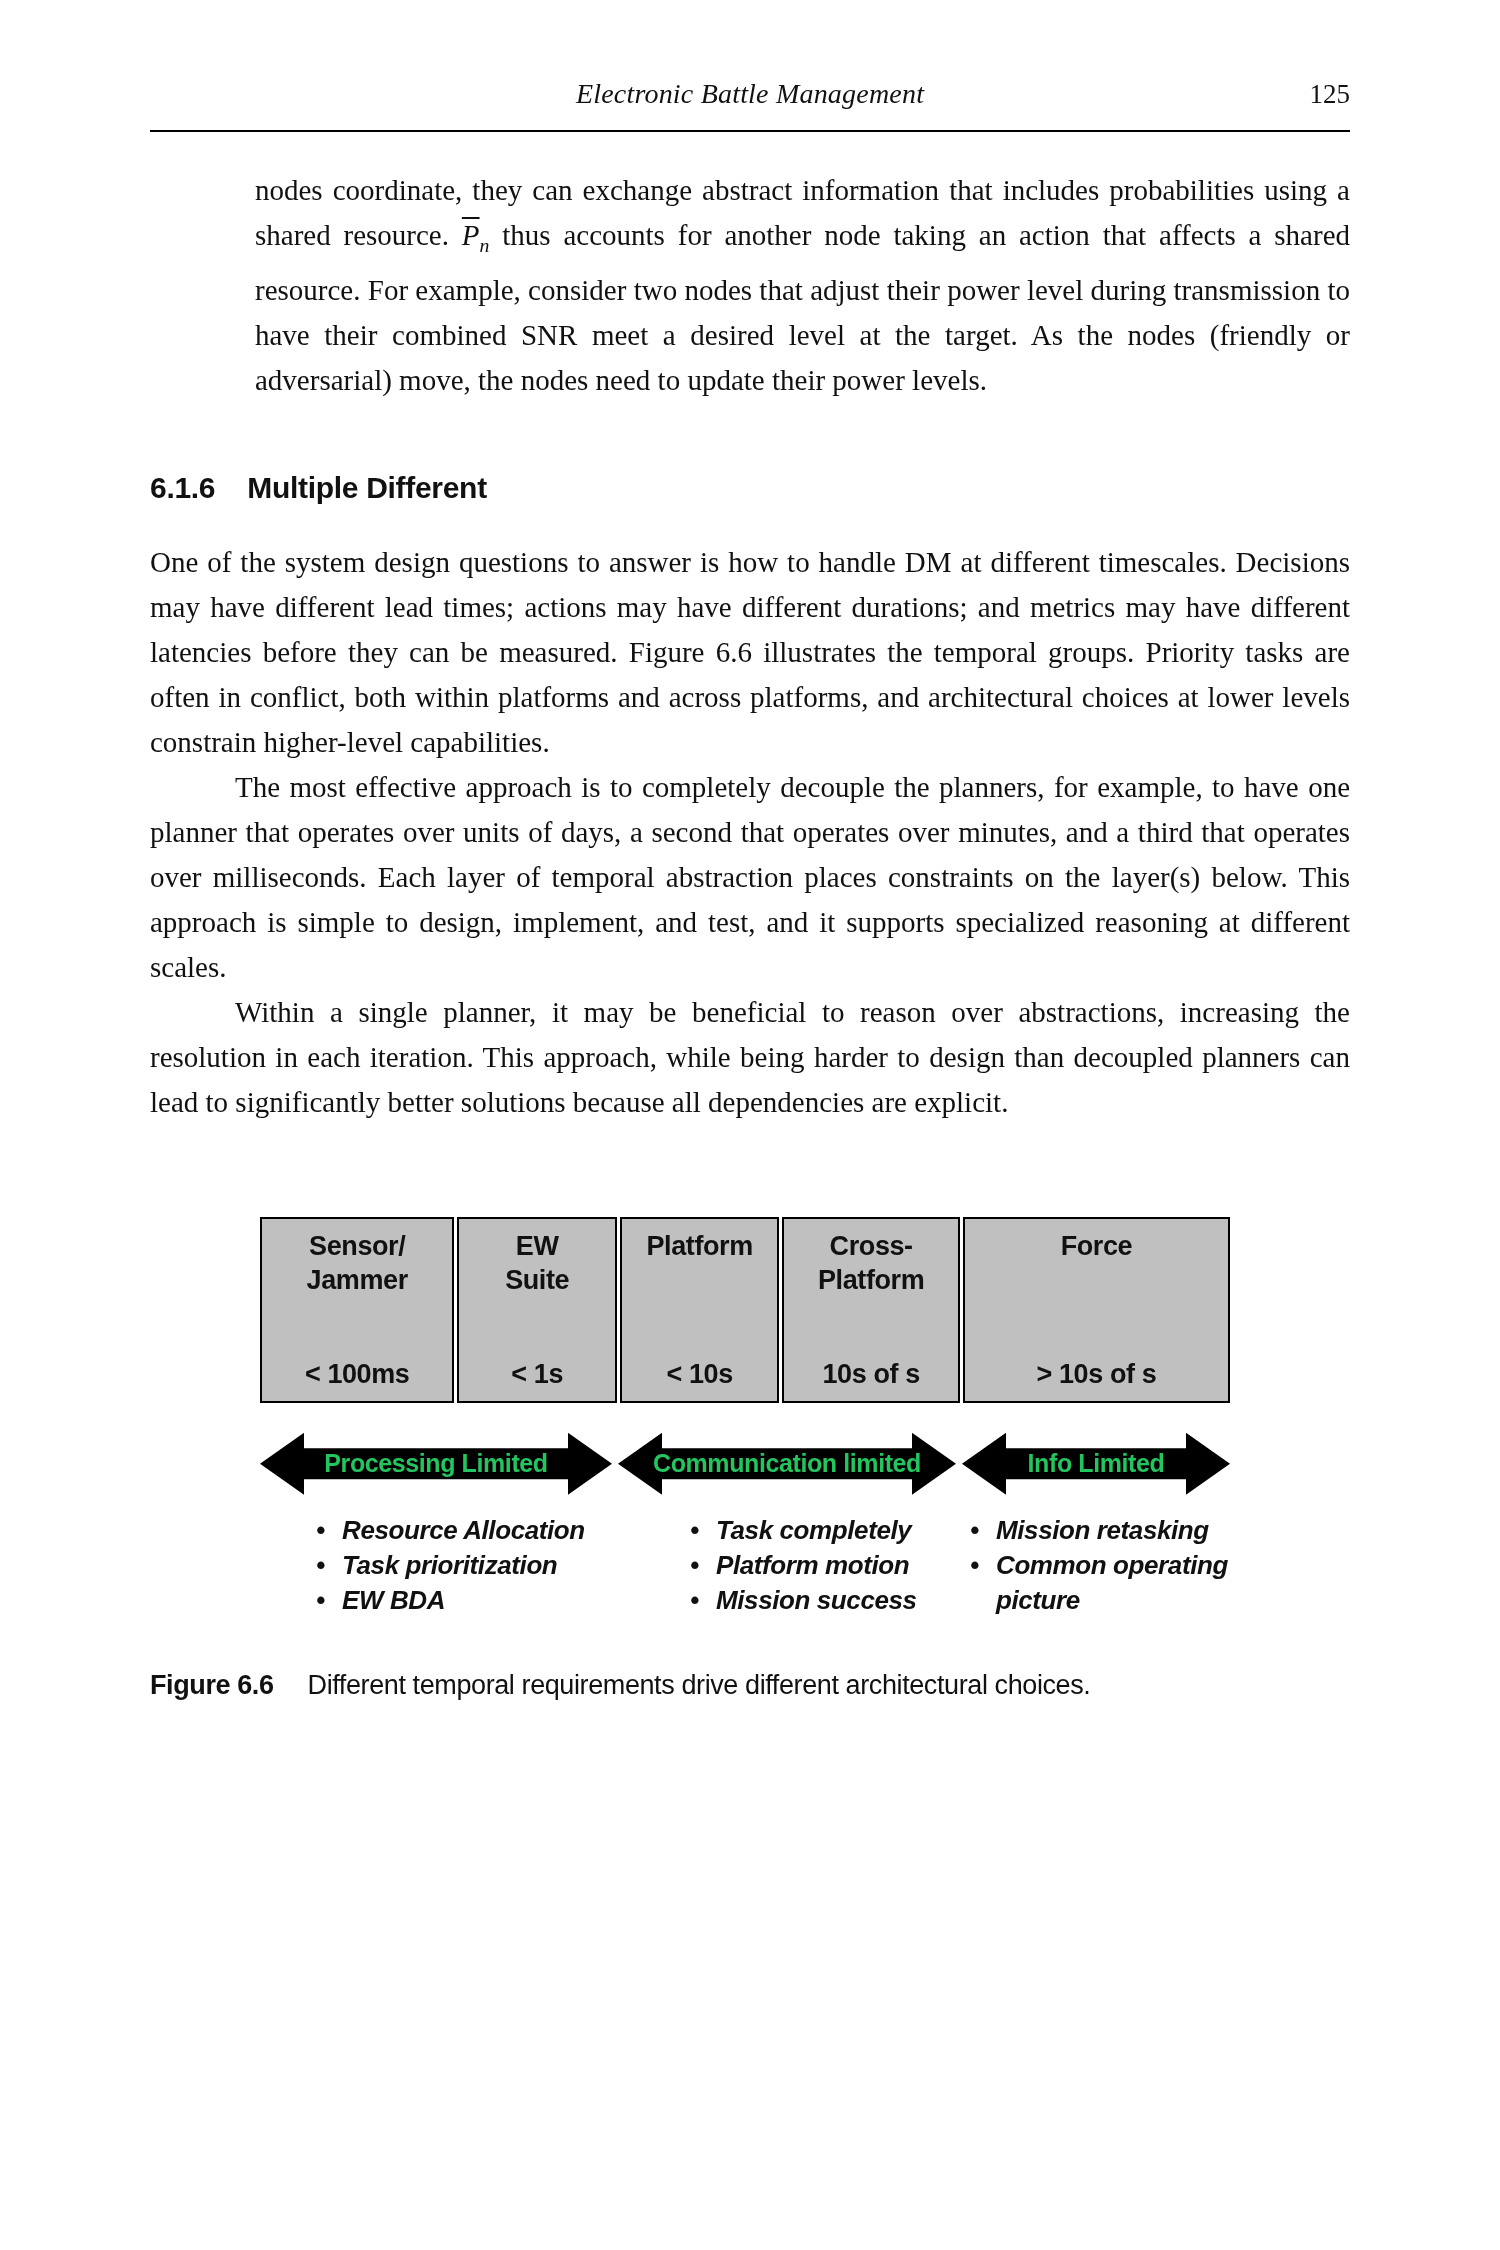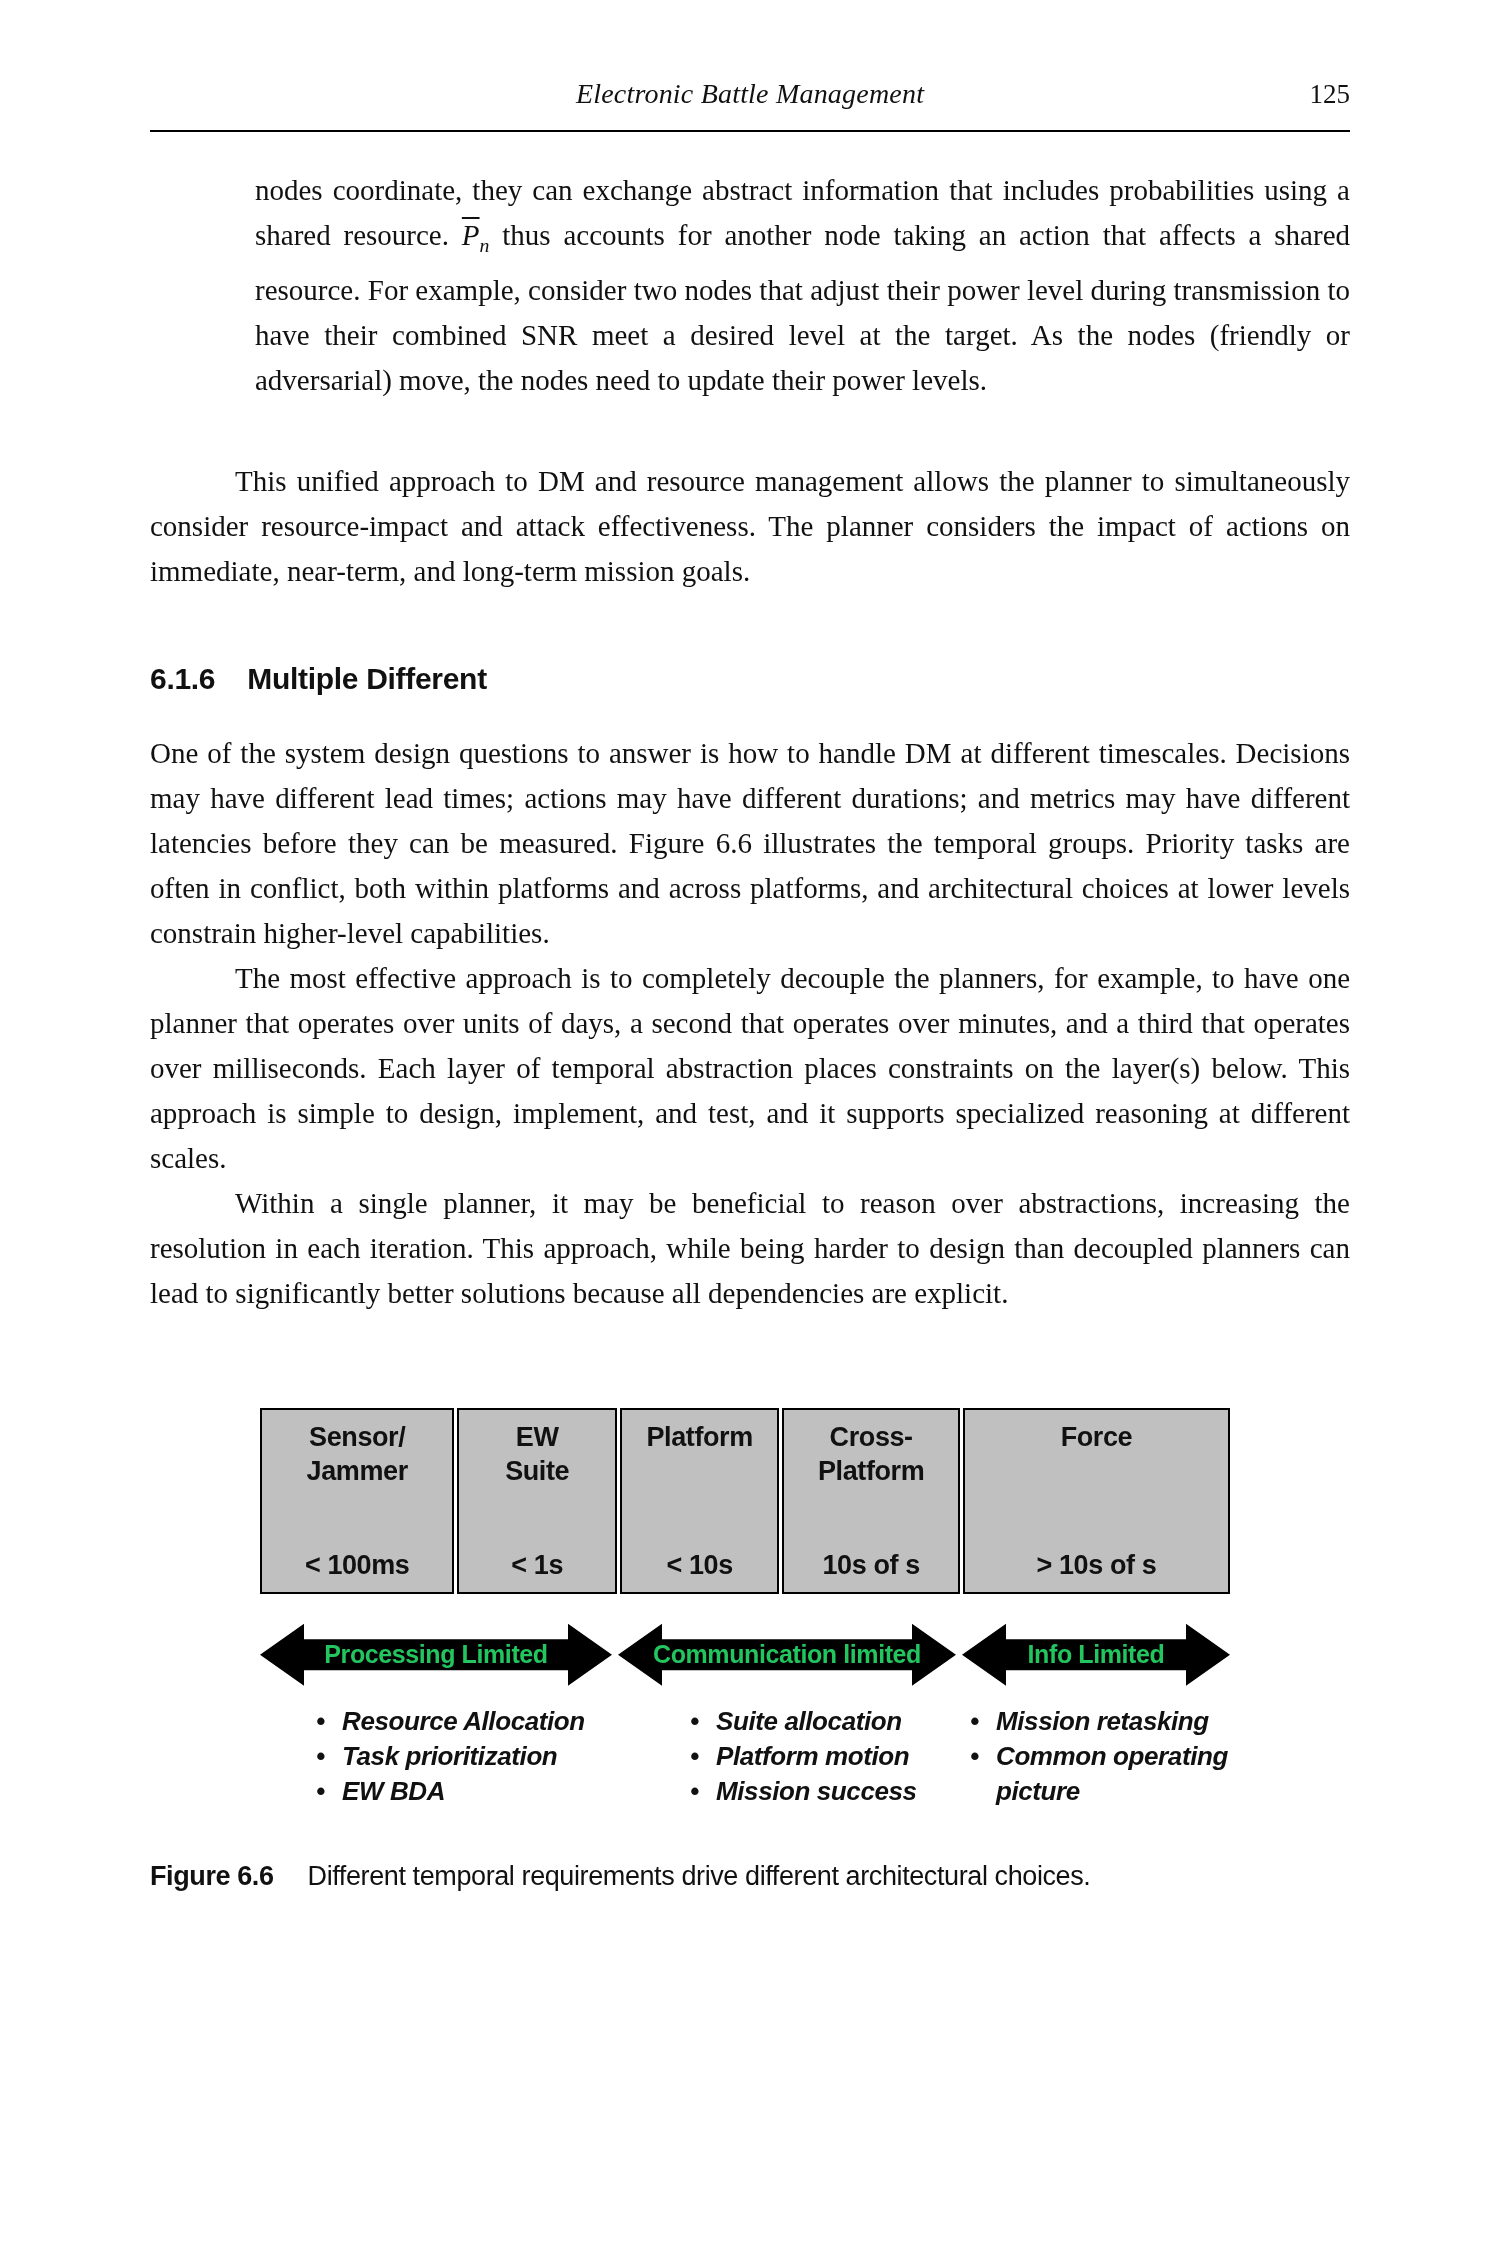--- a/index.html
+++ b/index.html
@@ -117,21 +117,20 @@
 
   <header class="running-head">
     <span class="head-title">Electronic Battle Management</span>
     <span class="page-num">125</span>
   </header>
   <div class="head-rule"></div>
 
   <div class="block-quote"><span>nodes coordinate, they can exchange abstract information that includes probabilities using a shared resource. </span><span class="formula"><span class="overbar">P</span><sub>n</sub></span><span> thus accounts for another node taking an action that affects a shared resource. For example, consider two nodes that adjust their power level during transmission to have their combined SNR meet a desired level at the target. As the nodes (friendly or adversarial) move, the nodes need to update their power levels.</span></div>
 
   <div class="bodytext">
-    <p class="body-para first-after-gap">This unified approach to DM and resource management allows the planner to simultaneously consider resource-impact and attack effectiveness. The planner considers the impact of actions on immediate, near-term, and long-term mission goals.</p>
 
     <h2 class="section-heading">
       <span class="sec-num">6.1.6</span><span class="sec-title">Multiple Different</span>
     </h2>
 
     <p class="body-para" style="text-indent:0;">One of the system design questions to answer is how to handle DM at different timescales. Decisions may have different lead times; actions may have different durations; and metrics may have different latencies before they can be measured. Figure 6.6 illustrates the temporal groups. Priority tasks are often in conflict, both within platforms and across platforms, and architectural choices at lower levels constrain higher-level capabilities.</p>
     <p class="body-para">The most effective approach is to completely decouple the planners, for example, to have one planner that operates over units of days, a second that operates over minutes, and a third that operates over milliseconds. Each layer of temporal abstraction places constraints on the layer(s) below. This approach is simple to design, implement, and test, and it supports specialized reasoning at different scales.</p>
     <p class="body-para">Within a single planner, it may be beneficial to reason over abstractions, increasing the resolution in each iteration. This approach, while being harder to design than decoupled planners can lead to significantly better solutions because all dependencies are explicit.</p>
   </div>
 
@@ -176,21 +175,21 @@
         </div>
       </div>
 
       <div class="fig-bullets">
         <ul class="bullets col-0">
           <li>Resource Allocation</li>
           <li>Task prioritization</li>
           <li>EW BDA</li>
         </ul>
         <ul class="bullets col-1">
-          <li>Suite allocation</li>
+          <li>Task completely</li>
           <li>Platform motion</li>
           <li>Mission success</li>
         </ul>
         <ul class="bullets col-2">
           <li>Mission retasking</li>
           <li>Common operating picture</li>
         </ul>
       </div>
 
     </div>

